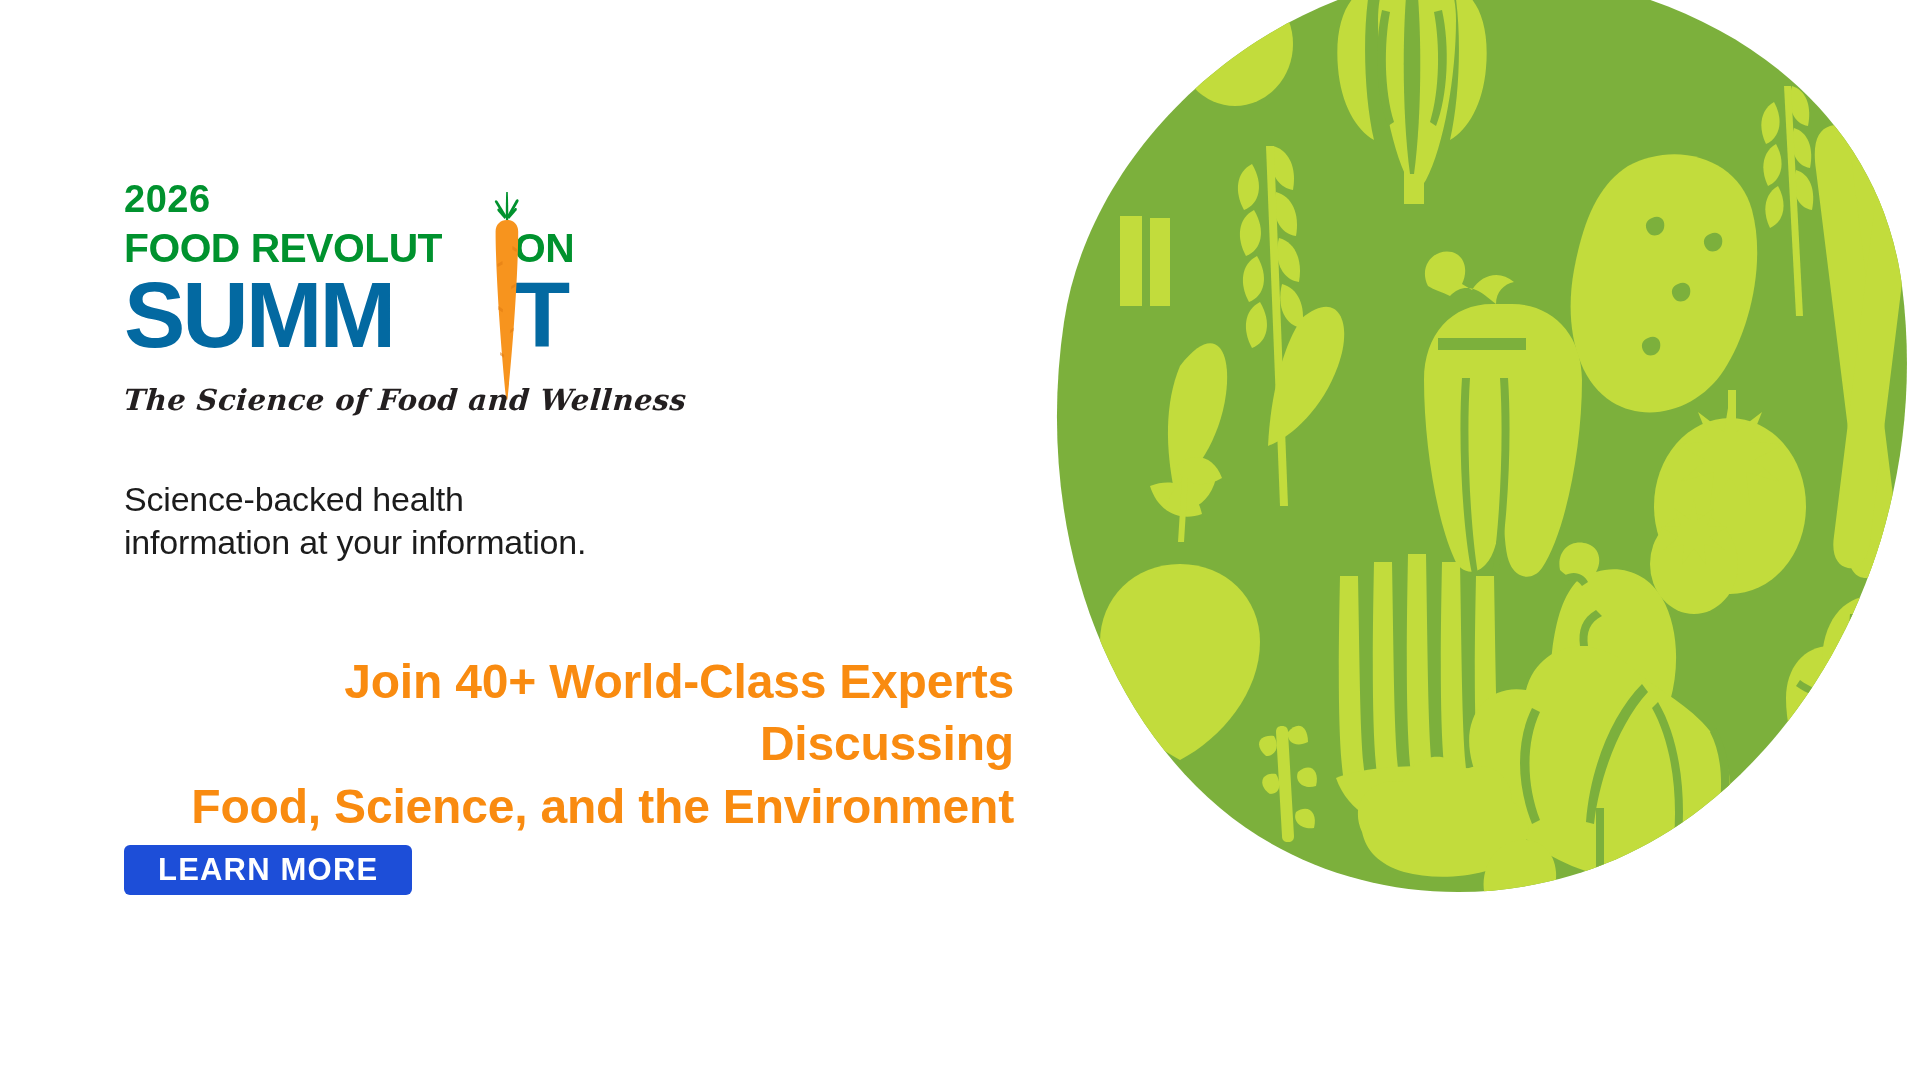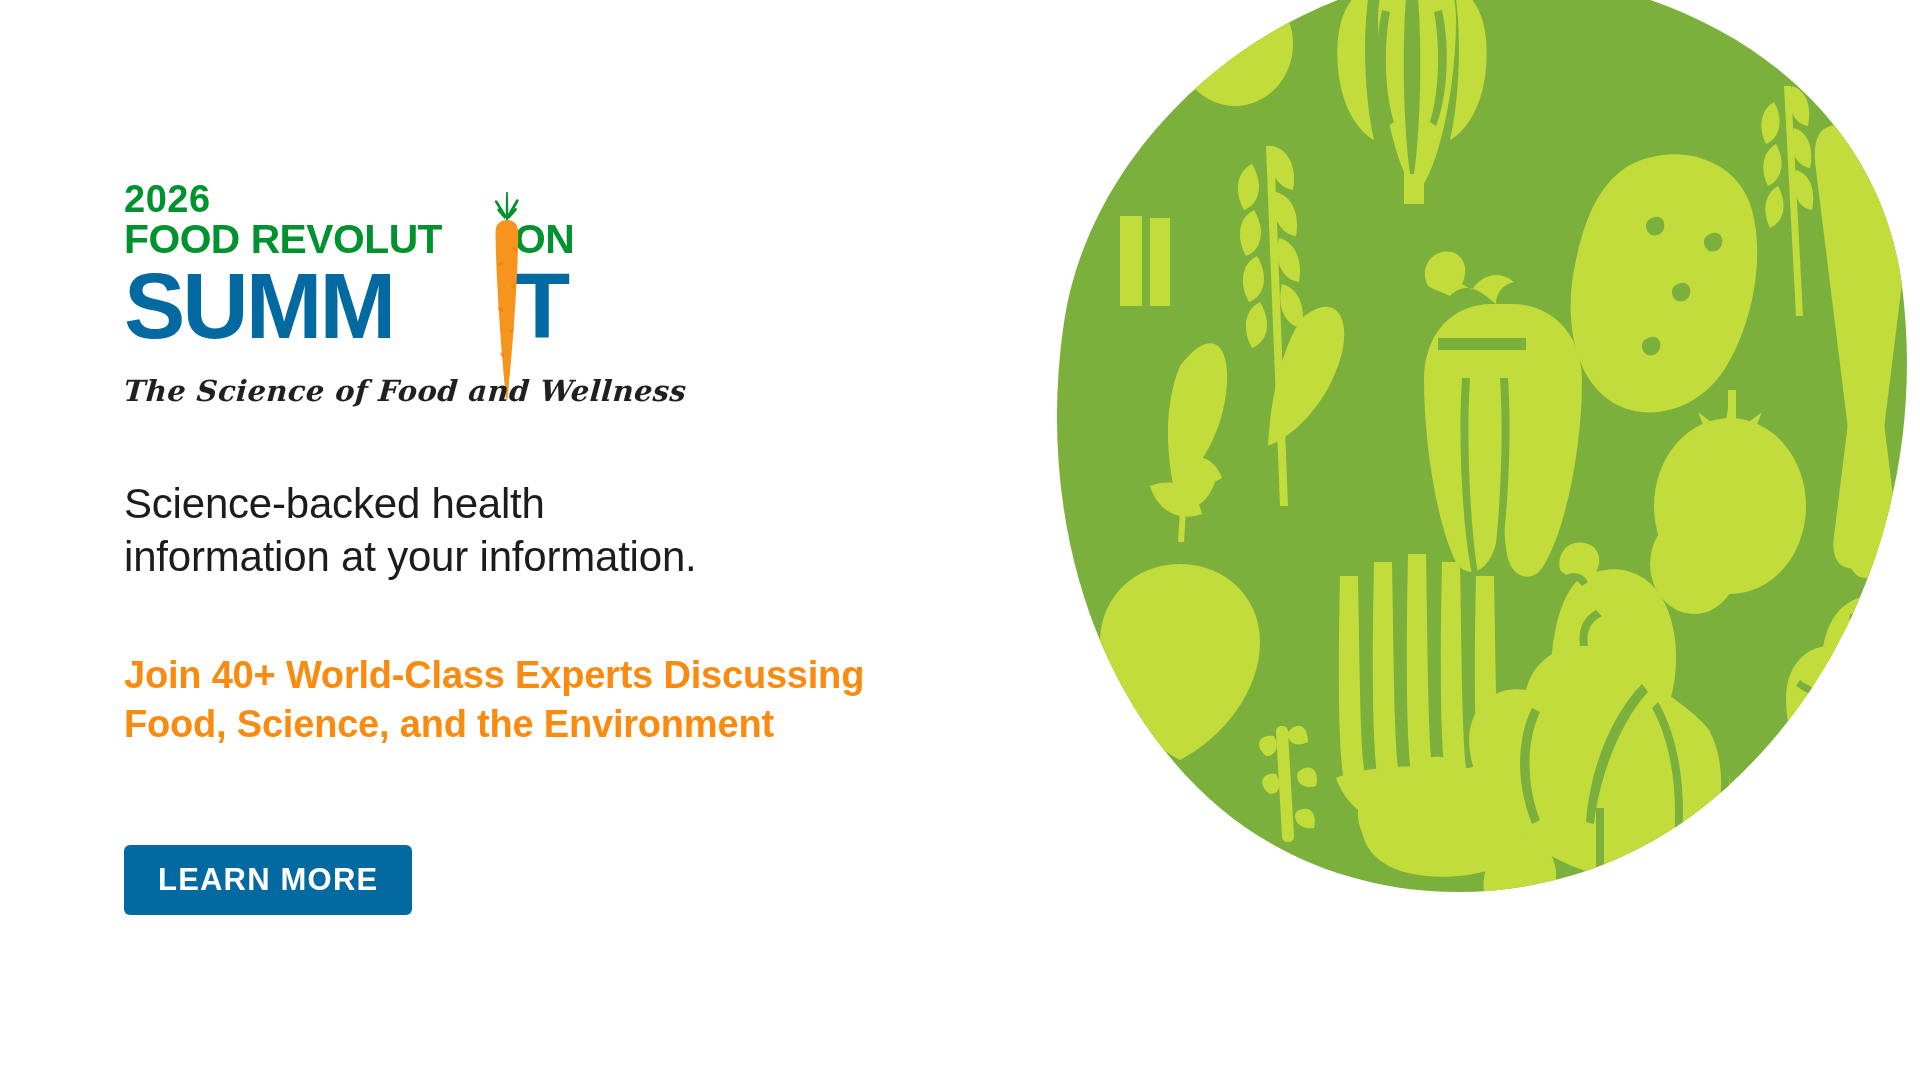--- a/index.html
+++ b/index.html
@@ -25,21 +25,21 @@
   }
 
   
   .logo { position:absolute; left:0; top:180px; width:430px; }
   .logo-year {
     font-size:38px; font-weight:700; letter-spacing:0.5px;
     color:#00922E; line-height:1; font-family:"Liberation Sans", sans-serif;
   }
   .logo-line2 {
     position:relative;
-    margin-top:0;
+    margin-top:9px;
     height:44px;
     text-align:right;
   }
   .logo-line2 .txt-a, .logo-line2 .txt-b {
     position:absolute; top:0;
     font-size:40px; font-weight:700; color:#00922E;
     line-height:42px; letter-spacing:-0.5px;
     font-family:"Liberation Sans", sans-serif;
     transform:scaleX(1.02); transform-origin:left top;
   }
@@ -67,42 +67,43 @@
     color:#231f20;
     letter-spacing:0.4px;
     white-space:nowrap;
     transform:skewX(-4deg);
     transform-origin:left center;
   }
 
   
   .subhead {
     position:absolute; left:0; top:478px;
-    font-size:42px; line-height:1.26;
+    font-size:34px; line-height:1.26;
     color:#1c1c1c; font-weight:400;
     letter-spacing:-0.2px;
     font-family:"Liberation Sans", sans-serif;
   }
 
   
   .headline {
     position:absolute; left:0; top:651px;
-    font-size:38px; line-height:1.30;
+    font-size:48px; line-height:1.30;
     color:#F98B10; font-weight:700;
     letter-spacing:-0.2px;
     max-width:890px;
     font-family:"Liberation Sans", sans-serif;
+    text-align:right;
   }
 
   
   .cta {
     position:absolute; left:0; top:845px;
     display:inline-flex; align-items:center; justify-content:center;
-    height:70px; padding:16px 34px;
-    background:#0369a1; border:none; border-radius:6px;
+    height:50px; padding:16px 34px;
+    background:#1d4ed8; border:none; border-radius:6px;
     color:#ffffff; font-size:31px; font-weight:700;
     letter-spacing:1.2px; cursor:pointer;
     font-family:"Liberation Sans", sans-serif;
   }
 
   
   .veggie-art {
     position:absolute; left:1030px; top:-34px;
     width:890px; height:950px;
   }

